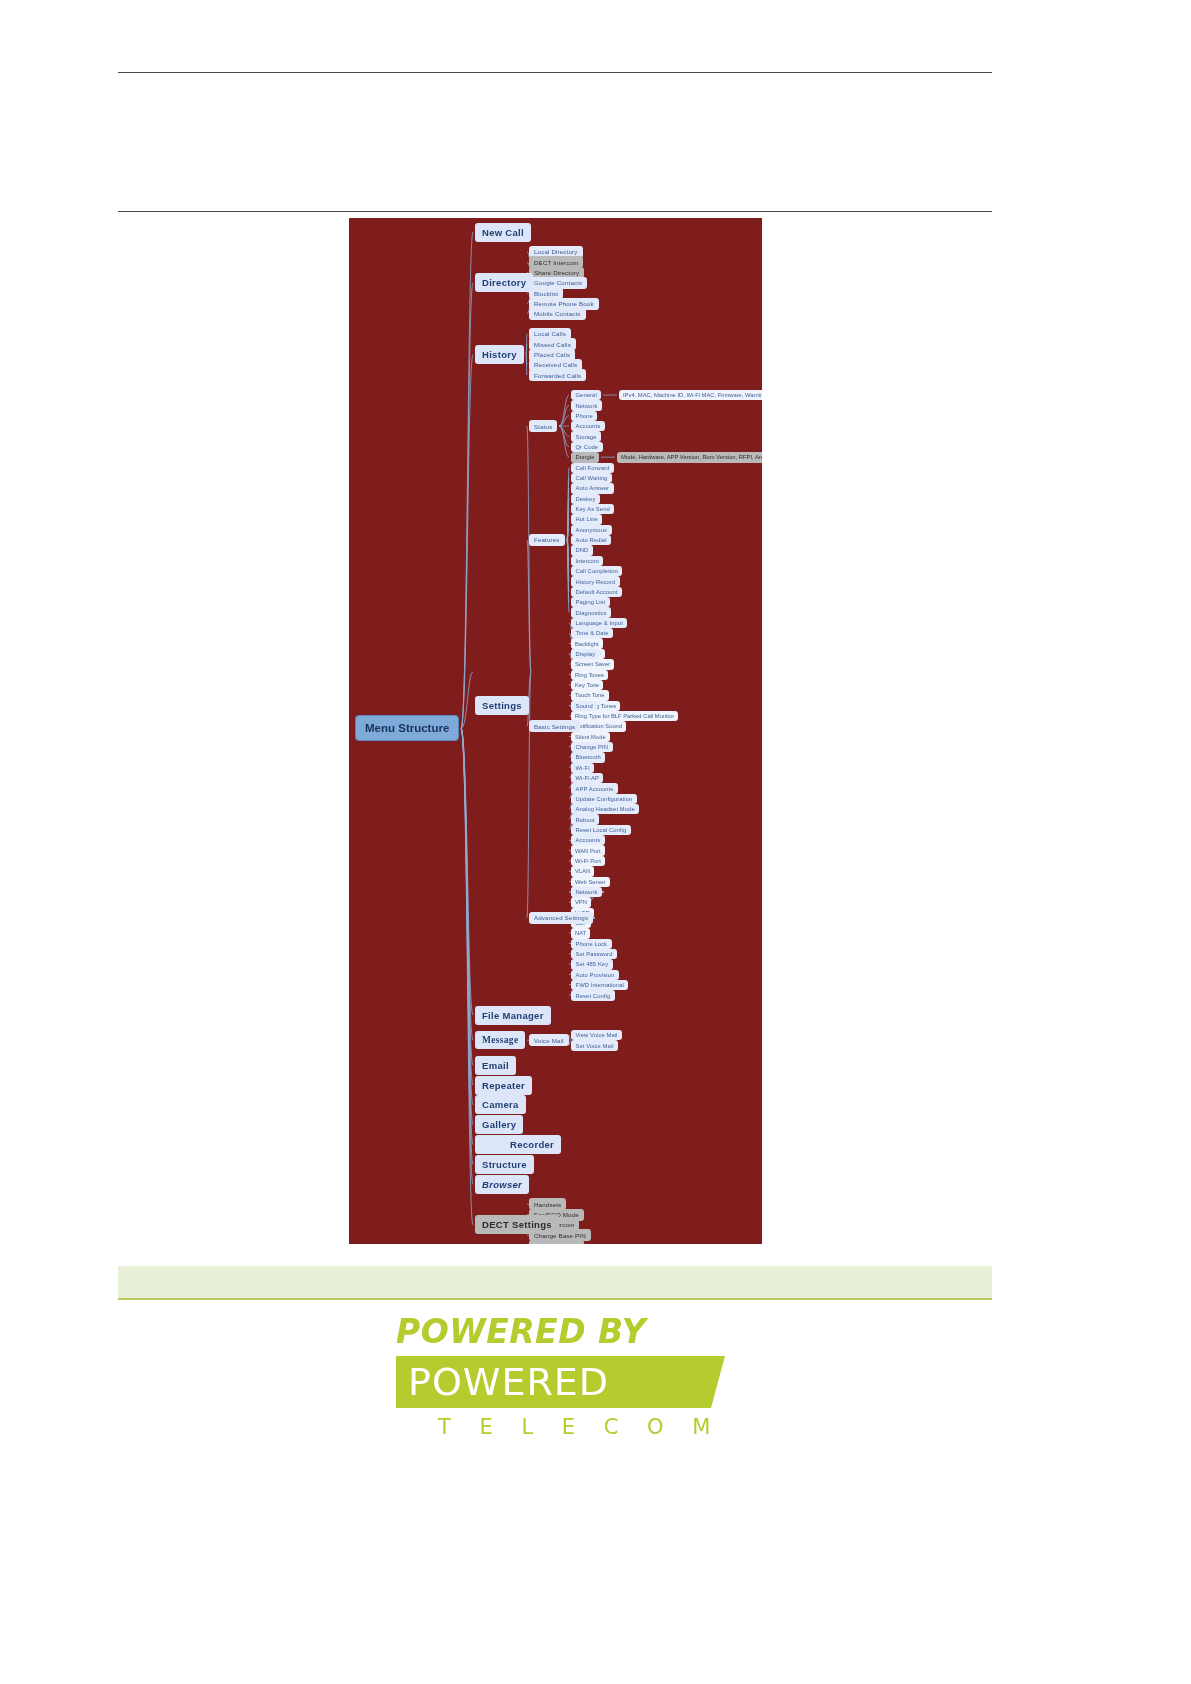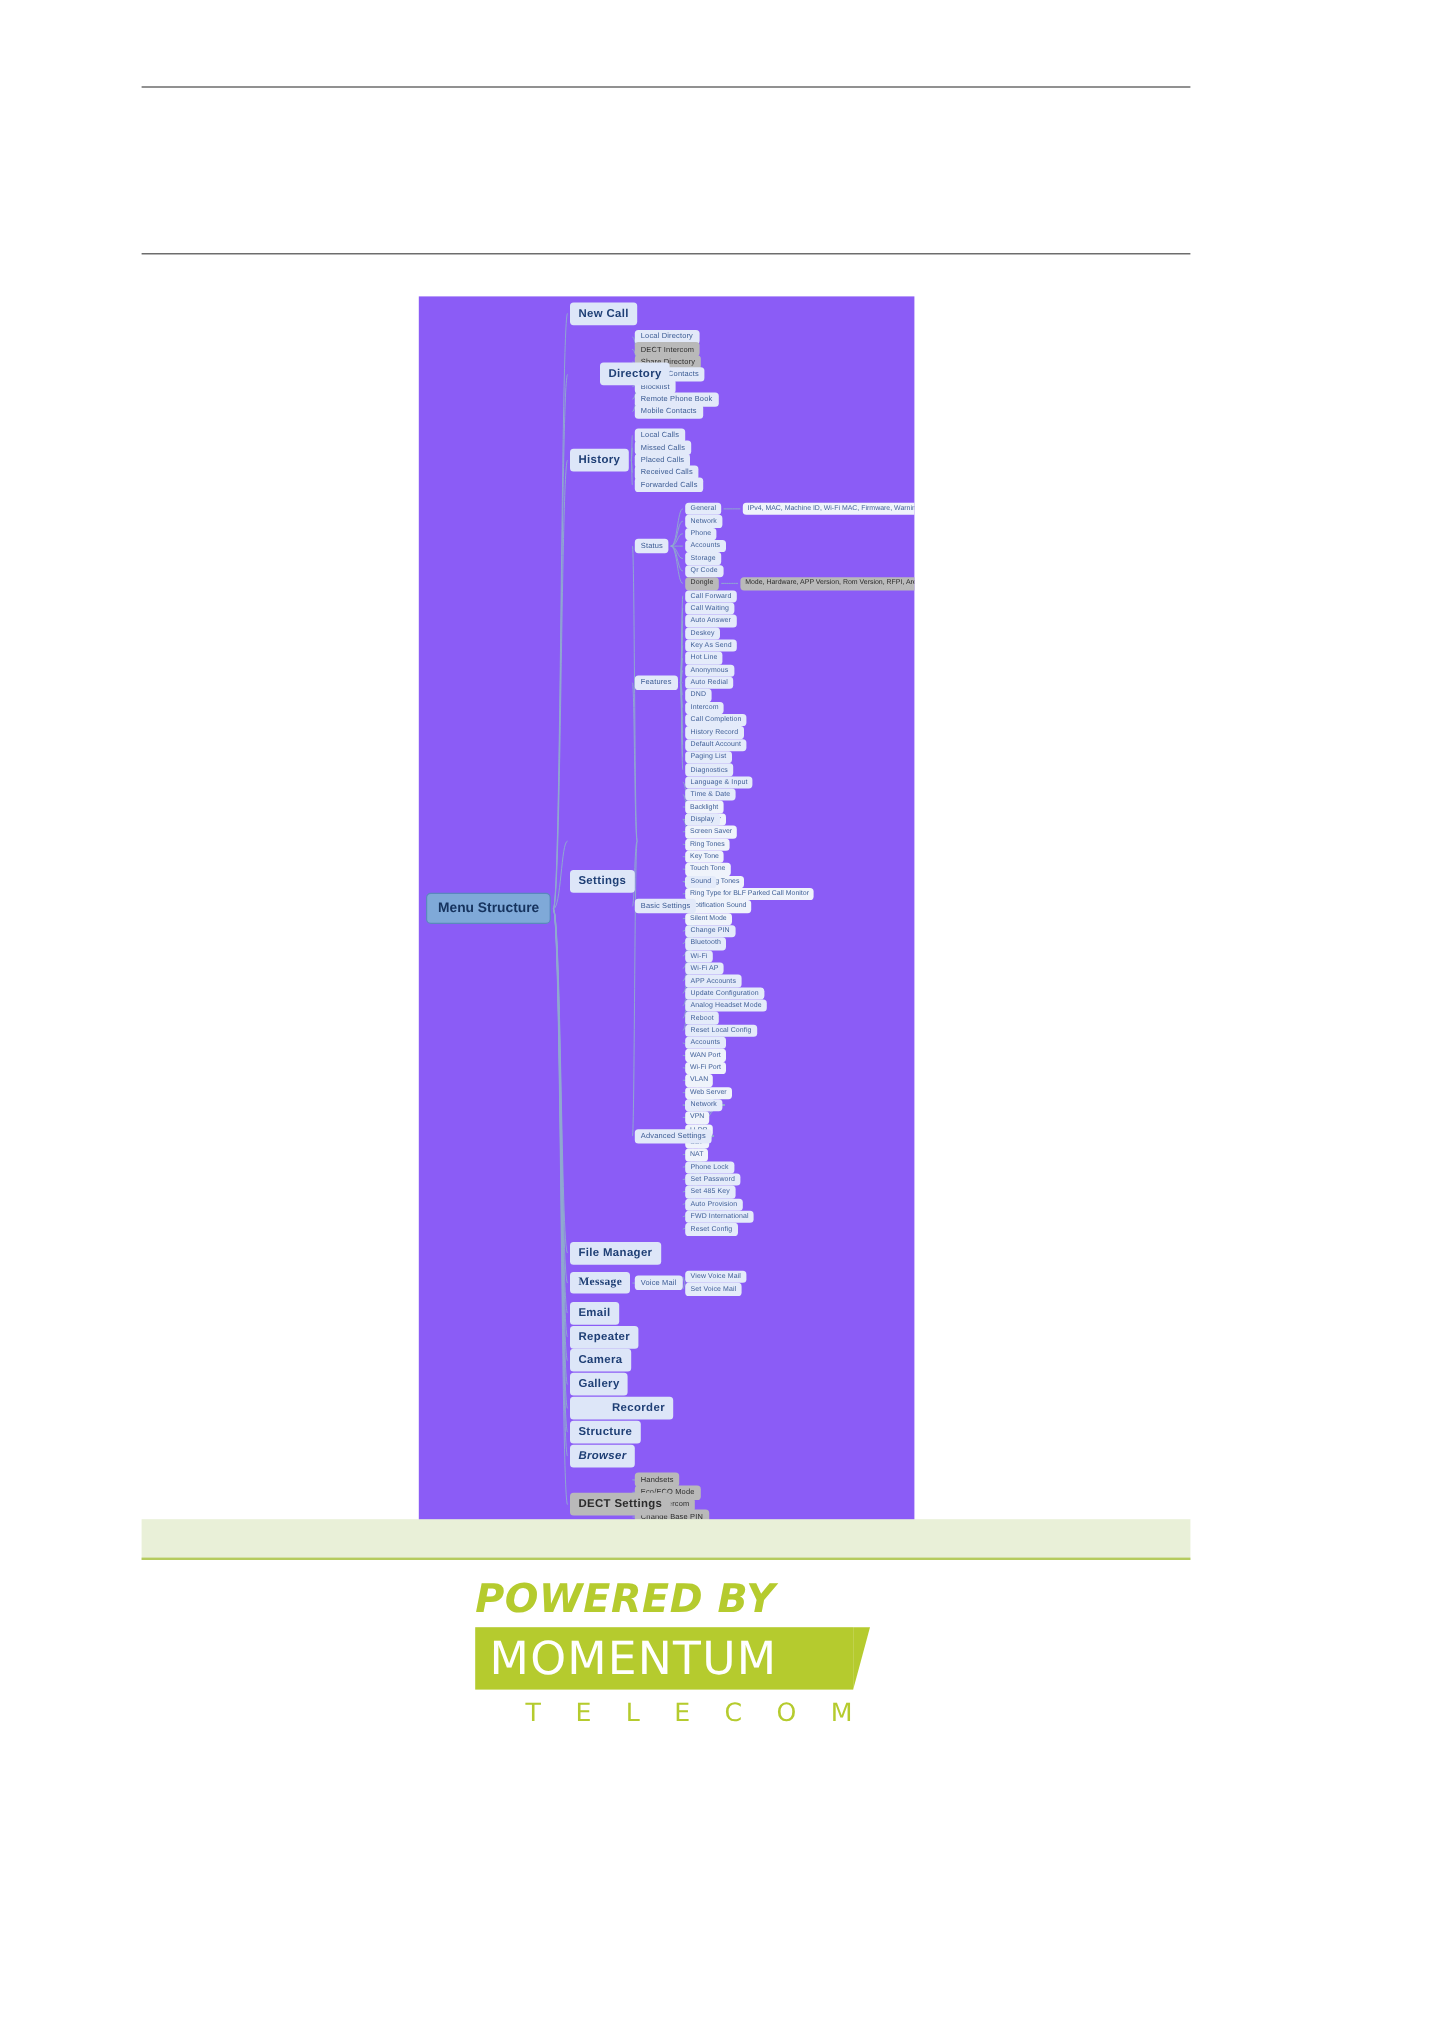--- a/index.html
+++ b/index.html
@@ -84,24 +84,24 @@
     font-family: "DejaVu Sans", sans-serif;
     font-size: 21px;
     letter-spacing: 11px;
     color: #b5cb2e;
   }
 
   
   #map-canvas {
     position: absolute;
     left: 349px;
-    top: 247px;
+    top: 218px;
     width: 413px;
     height: 1026px;
-    background: #8b5cf6;
+    background: #7f1d1d;
     overflow: hidden;
   }
   #map-canvas svg.links {
     position: absolute;
     left: 0; top: 0;
     width: 413px;
     height: 1026px;
     pointer-events: none;
   }
 
@@ -276,21 +276,21 @@
     </svg>
 
 <div class="node l1" style="left: 126px; top: 4.5px;">New Call</div>
     <div class="node l2" style="left: 180px; top: 27.85px;">Local Directory</div>
     <div class="node l2 grey" style="left: 180px; top: 38.2px;">DECT Intercom</div>
     <div class="node l2 grey" style="left: 180px; top: 48.55px;">Share Directory</div>
     <div class="node l2" style="left: 180px; top: 58.9px;">Google Contacts</div>
     <div class="node l2" style="left: 180px; top: 69.25px;">Blocklist</div>
     <div class="node l2" style="left: 180px; top: 79.6px;">Remote Phone Book</div>
     <div class="node l2" style="left: 180px; top: 89.95px;">Mobile Contacts</div>
-    <div class="node l1" style="left: 126px; top: 55.4px; margin-left: 25px;">Directory</div>
+    <div class="node l1" style="left: 126px; top: 55.4px;">Directory</div>
     <div class="node l2" style="left: 180px; top: 109.8px;">Local Calls</div>
     <div class="node l2" style="left: 180px; top: 120.15px;">Missed Calls</div>
     <div class="node l2" style="left: 180px; top: 130.5px;">Placed Calls</div>
     <div class="node l2" style="left: 180px; top: 140.85px;">Received Calls</div>
     <div class="node l2" style="left: 180px; top: 151.2px;">Forwarded Calls</div>
     <div class="node l1" style="left: 126px; top: 127px;">History</div>
     <div class="node l3" style="left: 222px; top: 172.05px;">General</div>
     <div class="node note" style="left: 270px; top: 172.05px;">IPv4, MAC, Machine ID, Wi-Fi MAC, Firmware, Warning</div>
     <div class="node l3" style="left: 222px; top: 182.4px;">Network</div>
     <div class="node l3" style="left: 222px; top: 192.75px;">Phone</div>
@@ -378,17 +378,17 @@
     <div class="node l2 grey" style="left: 180px; top: 1021.6px;">Repeater Mode</div>
     <div class="node l1 grey" style="left: 126px; top: 997.4px;">DECT Settings</div>
     <div class="node root" style="left: 6px; top: 497.45px;">Menu Structure</div>
   </div>
 
 <div class="footer-band"></div>
 
 <div class="logo-wrap">
   <div class="logo-powered">POWERED BY</div>
   <div class="logo-block">
-    <span class="word">MOMENTUM</span>
+    <span class="word">POWERED</span>
     <span class="tail"></span>
   </div>
   <div class="logo-telecom">T E L E C O M</div>
 </div>
 
 </body></html>

